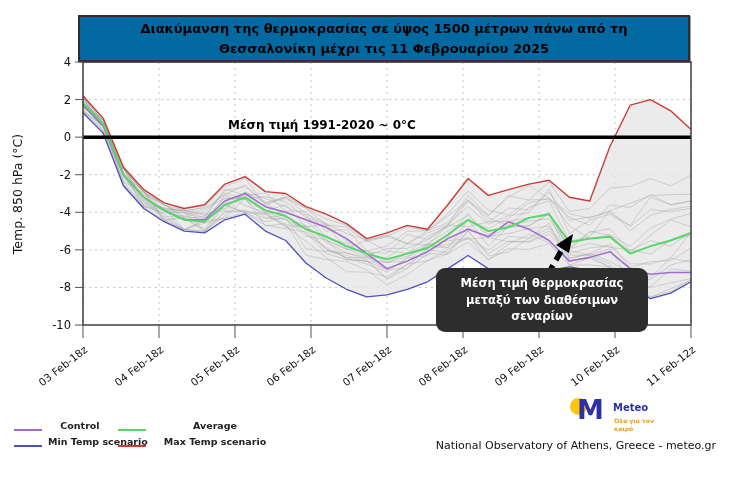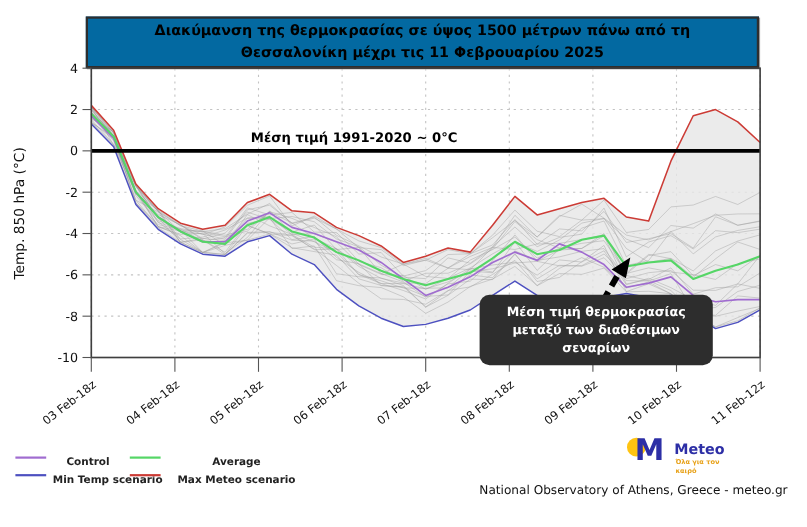--- a/index.html
+++ b/index.html
@@ -22,28 +22,28 @@
   .envelope{fill:#e6e6e6;opacity:.8;stroke:none}
   .member{fill:none;stroke:#9b9b9b;stroke-width:.7;opacity:.55}
   .mainline{fill:none;stroke-linejoin:round}
   .arrow{stroke:#000;stroke-width:5.5;stroke-dasharray:10 6;fill:none}
   .arrowhead{fill:#000}
   .annotation{position:absolute;left:436px;top:268px;width:212px;background:#2d2d2d;
     border-radius:9px;color:#fff;font-weight:bold;font-size:11.5px;text-align:center;
     padding:7px 20px;line-height:1.45}
   .legend{position:absolute;left:14px;top:415px;display:grid;
     grid-template-columns:98px 160px;grid-auto-rows:16px;column-gap:6px}
-  .legend-item{display:flex;align-items:flex-start}
+  .legend-item{display:flex;align-items:flex-end}
   .legend-swatch{width:28px;height:0;border-top:2.5px solid;margin-right:6px;flex:0 0 28px}
   .legend-label{font-size:9.5px;font-weight:bold;color:#222;flex:1;text-align:center;white-space:nowrap}
   .logo{position:absolute;left:566px;top:394px;width:120px;height:38px}
   .logo-sun{position:absolute;left:4px;top:4px;width:17px;height:17px;border-radius:50%;background:#ffc412}
   .logo-m{position:absolute;left:11px;top:0px;font-size:27px;font-weight:900;color:#2d2fa6;
     letter-spacing:-1px}
-  .logo-text{position:absolute;left:47px;top:8px;font-size:13px;color:#2d2fa6;font-weight:600}
+  .logo-text{position:absolute;left:47px;top:8px;font-size:10px;color:#2d2fa6;font-weight:600}
   .logo-tagline{position:absolute;left:48px;top:23px;font-size:6px;line-height:1.3;color:#e8a21a;
     width:50px;font-weight:bold}
   .credit{position:absolute;right:18px;top:439px;font-size:11px;font-weight:normal;color:#111;white-space:nowrap}
 </style>
 </head>
 <body>
 
 <div class="canvas">
 
   <div class="title-box">Διακύμανση της θερμοκρασίας σε ύψος 1500 μέτρων πάνω από τη Θεσσαλονίκη μέχρι τις 11 Φεβρουαρίου 2025</div>
@@ -139,21 +139,21 @@
       <div class="legend-item">
         <span class="legend-swatch" style="border-top-color: rgb(85, 214, 102);"></span>
         <span class="legend-label">Average</span>
       </div>
       <div class="legend-item">
         <span class="legend-swatch" style="border-top-color: rgb(77, 80, 192);"></span>
         <span class="legend-label">Min Temp scenario</span>
       </div>
       <div class="legend-item">
         <span class="legend-swatch" style="border-top-color: rgb(204, 59, 53);"></span>
-        <span class="legend-label">Max Meteo scenario</span>
+        <span class="legend-label">Max Temp scenario</span>
       </div>
     </div>
 
   <div class="logo">
     <div class="logo-sun"></div>
     <div class="logo-m">M</div>
     <div class="logo-text">Meteo</div>
     <div class="logo-tagline">Όλα για τον καιρό</div>
   </div>
 

